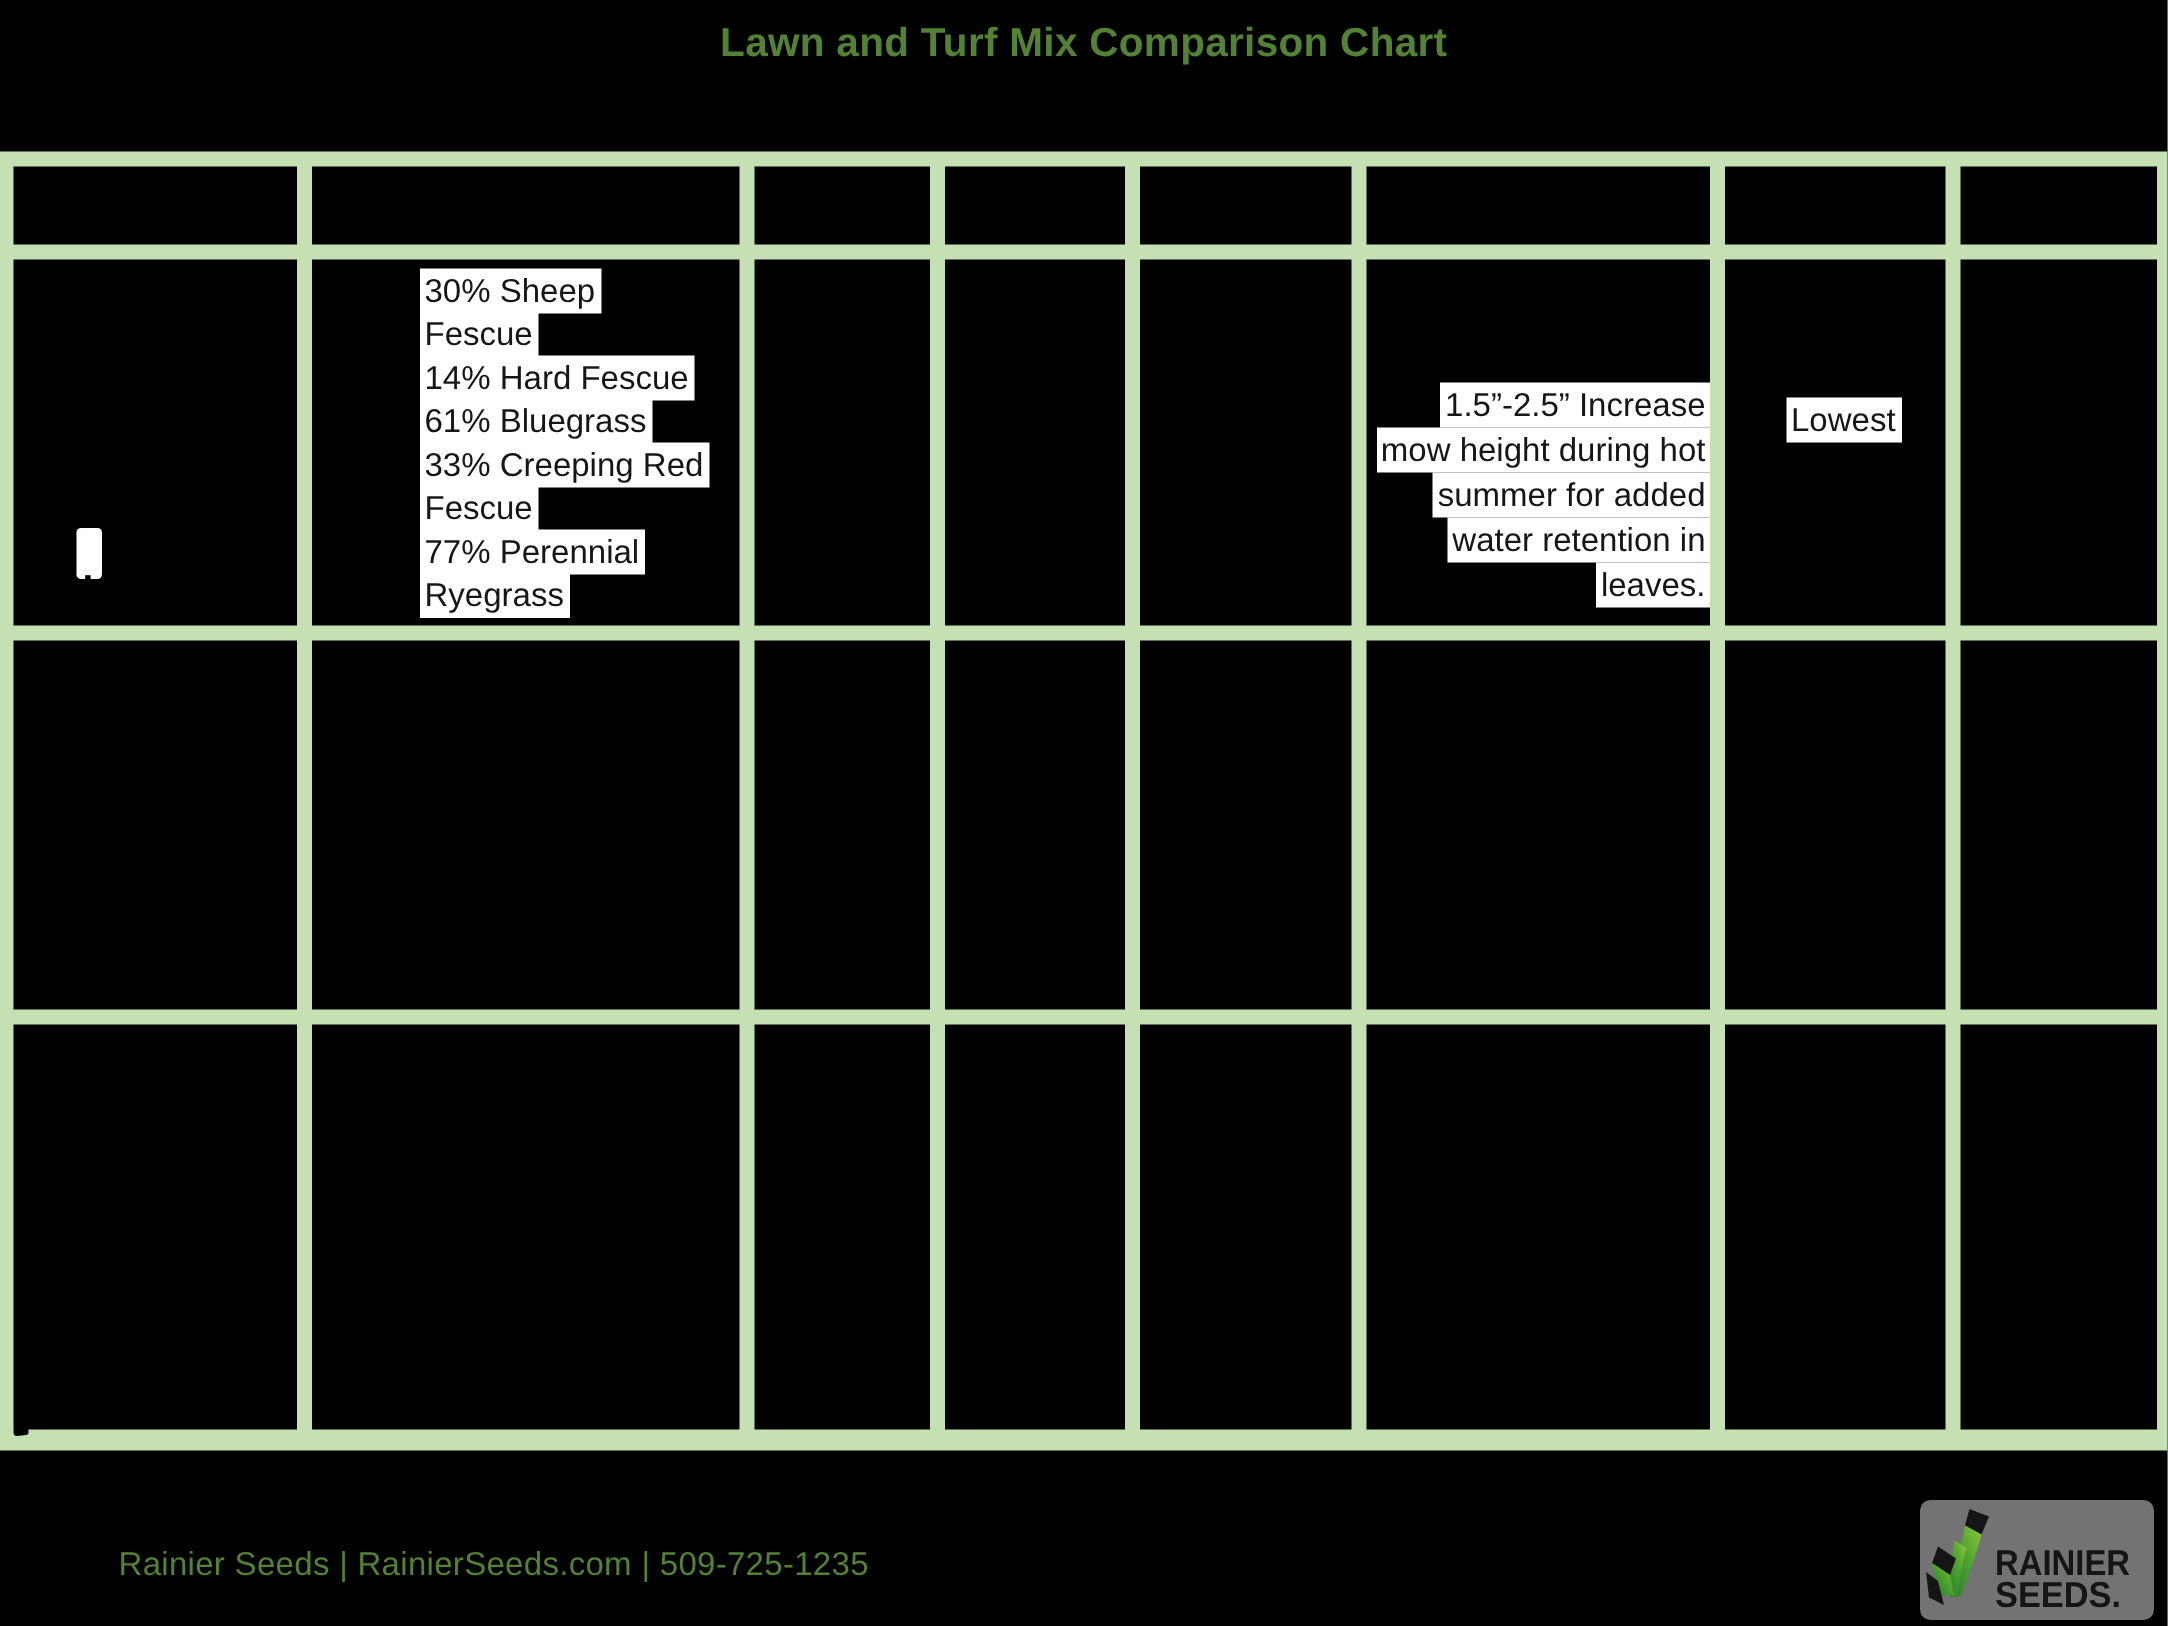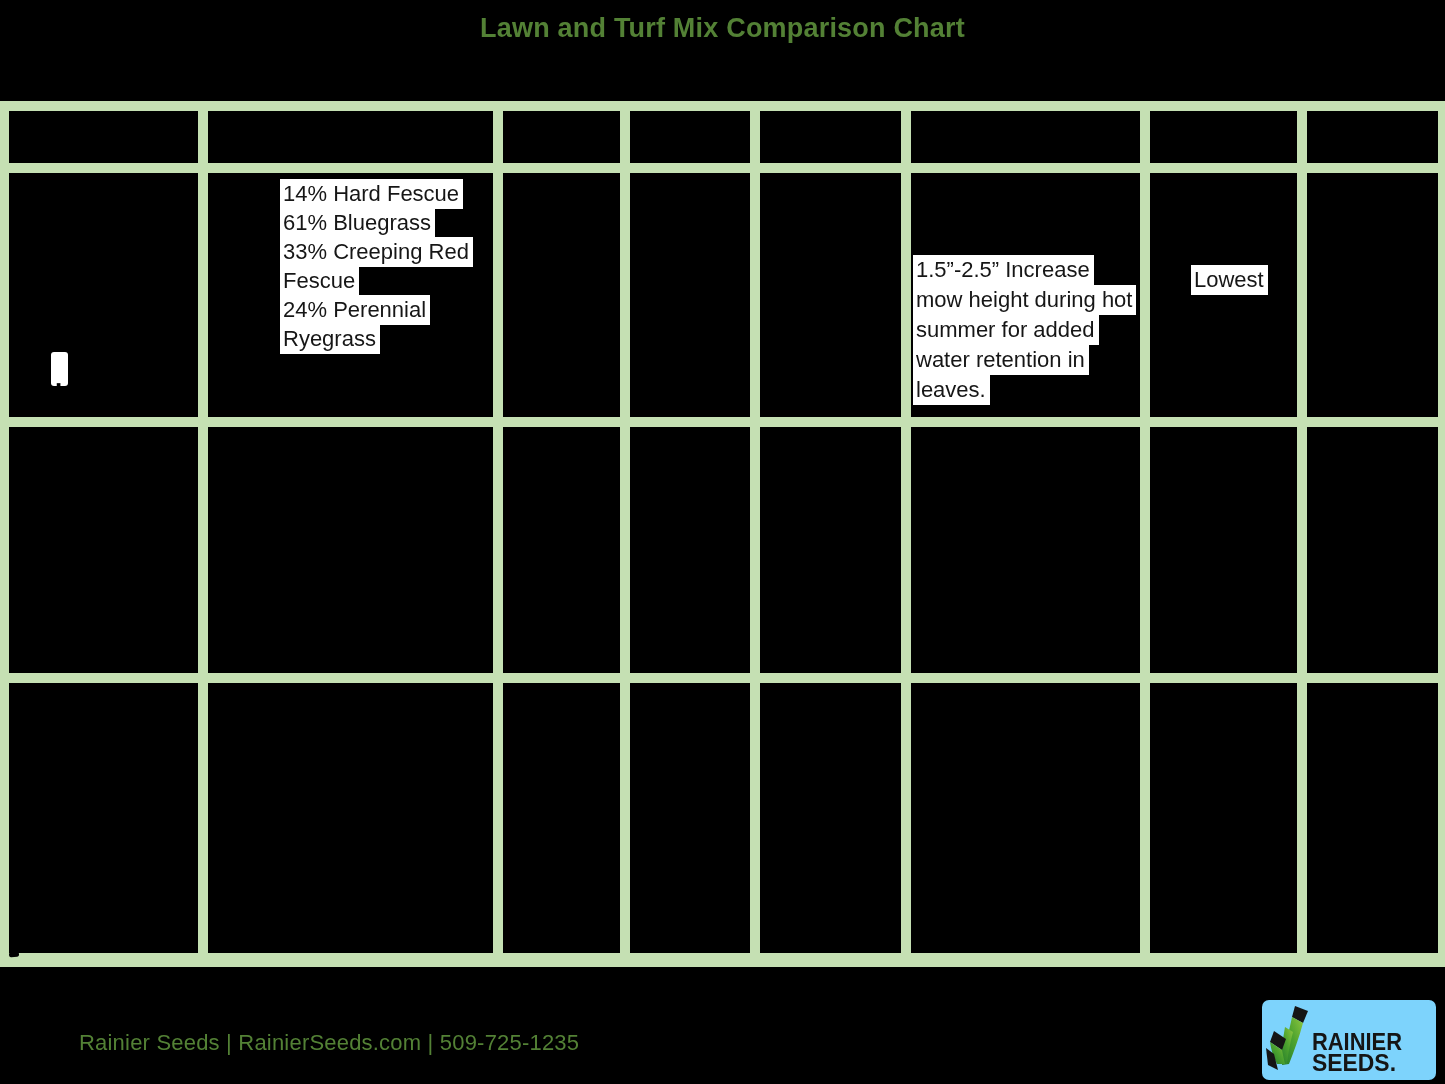--- a/index.html
+++ b/index.html
@@ -26,21 +26,21 @@
   }
   .cell{background:#000;position:relative;overflow:hidden;}
   
   .hl{
     background:#fff;color:#161616;
     padding:2px 4px 3px 3px;
     -webkit-box-decoration-break:clone;box-decoration-break:clone;
   }
   .mix-block{margin:6px 0 0 72px;width:196px;font-size:22px;line-height:29px;}
   .mix-line{margin:0;}
-  .mow-block{margin:82px 0 0 2px;width:228px;font-size:22px;line-height:30px;}
+  .mow-block{margin:82px 0 0 2px;width:228px;font-size:22px;line-height:30px;text-align:right;}
   .lowest-block{margin:92px 0 0 5px;font-size:22px;line-height:30px;display:inline-block;padding-left:36px;}
   .fragment{
     display:inline-flex;align-items:flex-end;justify-content:flex-start;
     margin:179px 0 0 42px;
     width:9px;height:27px;
     background:#fff;border-radius:3px;
     padding:4px 4px 3px 4px;
     font-size:26px;font-weight:bold;color:#000;line-height:10px;
   }
   .border-notch{
@@ -48,22 +48,22 @@
     background:#000;border-radius:2px;transform:rotate(-6deg);
   }
   
   .footer-contact{
     position:absolute;left:79px;top:1030px;
     font-size:22px;font-weight:normal;color:#538135;
     letter-spacing:0.2px;white-space:nowrap;
   }
   .logo-box{
     position:absolute;right:9px;top:1000px;
-    width:174px;height:80px;
-    background:#7dd3fc;border-radius:7px;
+    width:156px;height:80px;
+    background:#737373;border-radius:7px;
     overflow:hidden;
   }
   .logo-box svg{display:block;}
 </style>
 </head>
 <body>
 
 <h1 class="page-title">Lawn and Turf Mix Comparison Chart</h1>
 
 <div class="comp-table">
@@ -75,24 +75,25 @@
   <div class="cell"></div>
   <div class="cell"></div>
   <div class="cell"></div>
   <div class="cell"></div>
 
   <div class="cell">
     <span class="fragment">.</span>
   </div>
   <div class="cell">
     <div class="mix-block">
+      <div class="mix-line"><span class="hl">30% Sheep Fescue</span></div>
       <div class="mix-line"><span class="hl">14% Hard Fescue</span></div>
       <div class="mix-line"><span class="hl">61% Bluegrass</span></div>
       <div class="mix-line"><span class="hl">33% Creeping Red Fescue</span></div>
-      <div class="mix-line"><span class="hl">24% Perennial Ryegrass</span></div>
+      <div class="mix-line"><span class="hl">77% Perennial Ryegrass</span></div>
     </div>
   </div>
   <div class="cell"></div>
   <div class="cell"></div>
   <div class="cell"></div>
   <div class="cell">
     <div class="mow-block">
       <span class="hl">1.5”-2.5” Increase mow height during hot summer for added water retention in leaves.</span>
     </div>
   </div>

